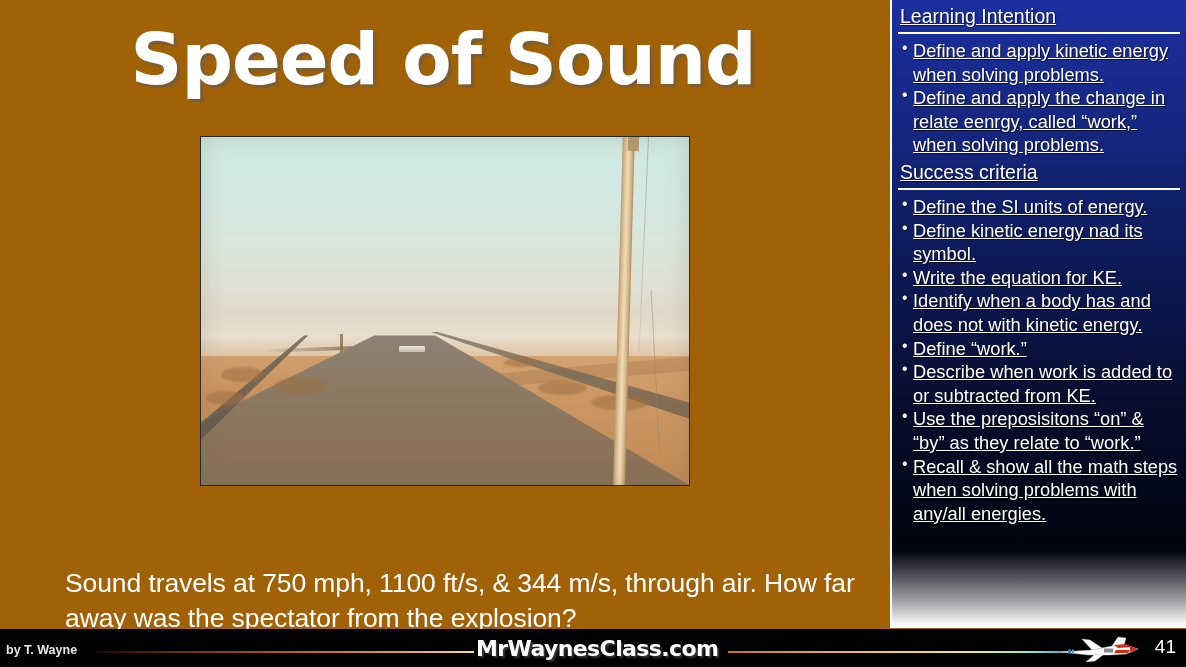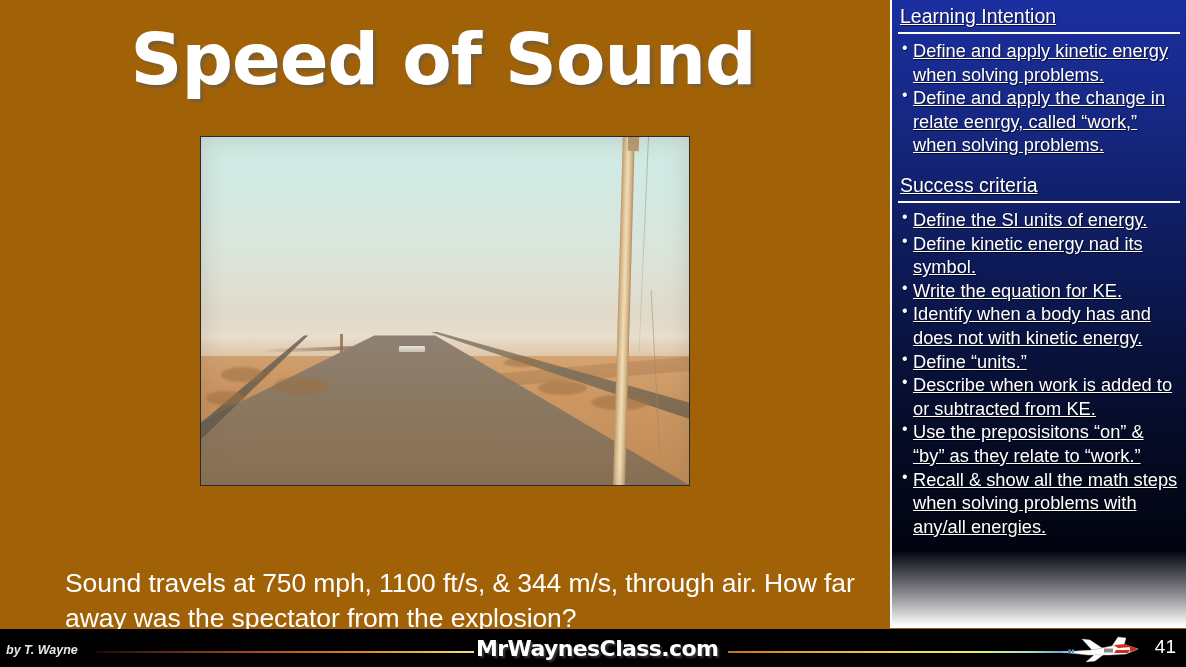--- a/index.html
+++ b/index.html
@@ -167,21 +167,21 @@
     content:"\2022";
     position:absolute; left:0; top:-1px;
     font-size:16px;
   }
   .si-list li { margin-bottom:0px; }
 
   
   .footer { position:absolute; left:0; bottom:0; width:1186px; height:38px; background:#000; }
   .byline {
     position:absolute; left:6px; bottom:10px;
-    font-style:italic; font-weight:bold;
+    font-weight:bold;
     font-size:12.5px; color:#e8e8e8;
   }
   .rule-left {
     position:absolute; left:96px; bottom:14px; width:378px; height:2px;
     background:linear-gradient(to right, #1a0b05 0%, #6b2d12 22%, #b8521d 48%, #d98a2b 72%, #efc457 92%, #f6dd8d 100%);
   }
   .site-name {
     position:absolute; left:476px; bottom:6px;
     font-size:22px; font-weight:bold; color:#ffffff;
     font-family:"DejaVu Sans", sans-serif;
@@ -239,28 +239,28 @@
 
   <aside class="panel">
     <div class="panel-inner">
       <div class="panel-head">Learning Intention</div>
       <div class="panel-rule"></div>
       <ul class="panel-list">
         <li>Define and apply kinetic energy  when solving problems.</li>
         <li>Define and apply the change in relate eenrgy, called “work,” when solving problems.</li>
       </ul>
 
-      <div class="panel-head" style="margin-top:14px;">Success criteria</div>
+      <div class="panel-head" style="margin-top:1px;">Success criteria</div>
       <div class="panel-rule"></div>
       <ul class="panel-list si-list">
         <li>Define the SI units of energy.</li>
         <li>Define kinetic energy nad its symbol.</li>
         <li>Write the equation for KE.</li>
         <li>Identify when a body has and does not with kinetic energy.</li>
-        <li>Define “units.”</li>
+        <li>Define “work.”</li>
         <li>Describe when work is added to or subtracted from KE.</li>
         <li>Use the preposisitons “on” &amp; “by” as they relate to “work.”</li>
         <li>Recall &amp; show all the math steps when solving problems with any/all energies.</li>
       </ul>
     </div>
   </aside>
 
   <div class="footer">
     <div class="byline">by T. Wayne</div>
     <div class="rule-left"></div>

